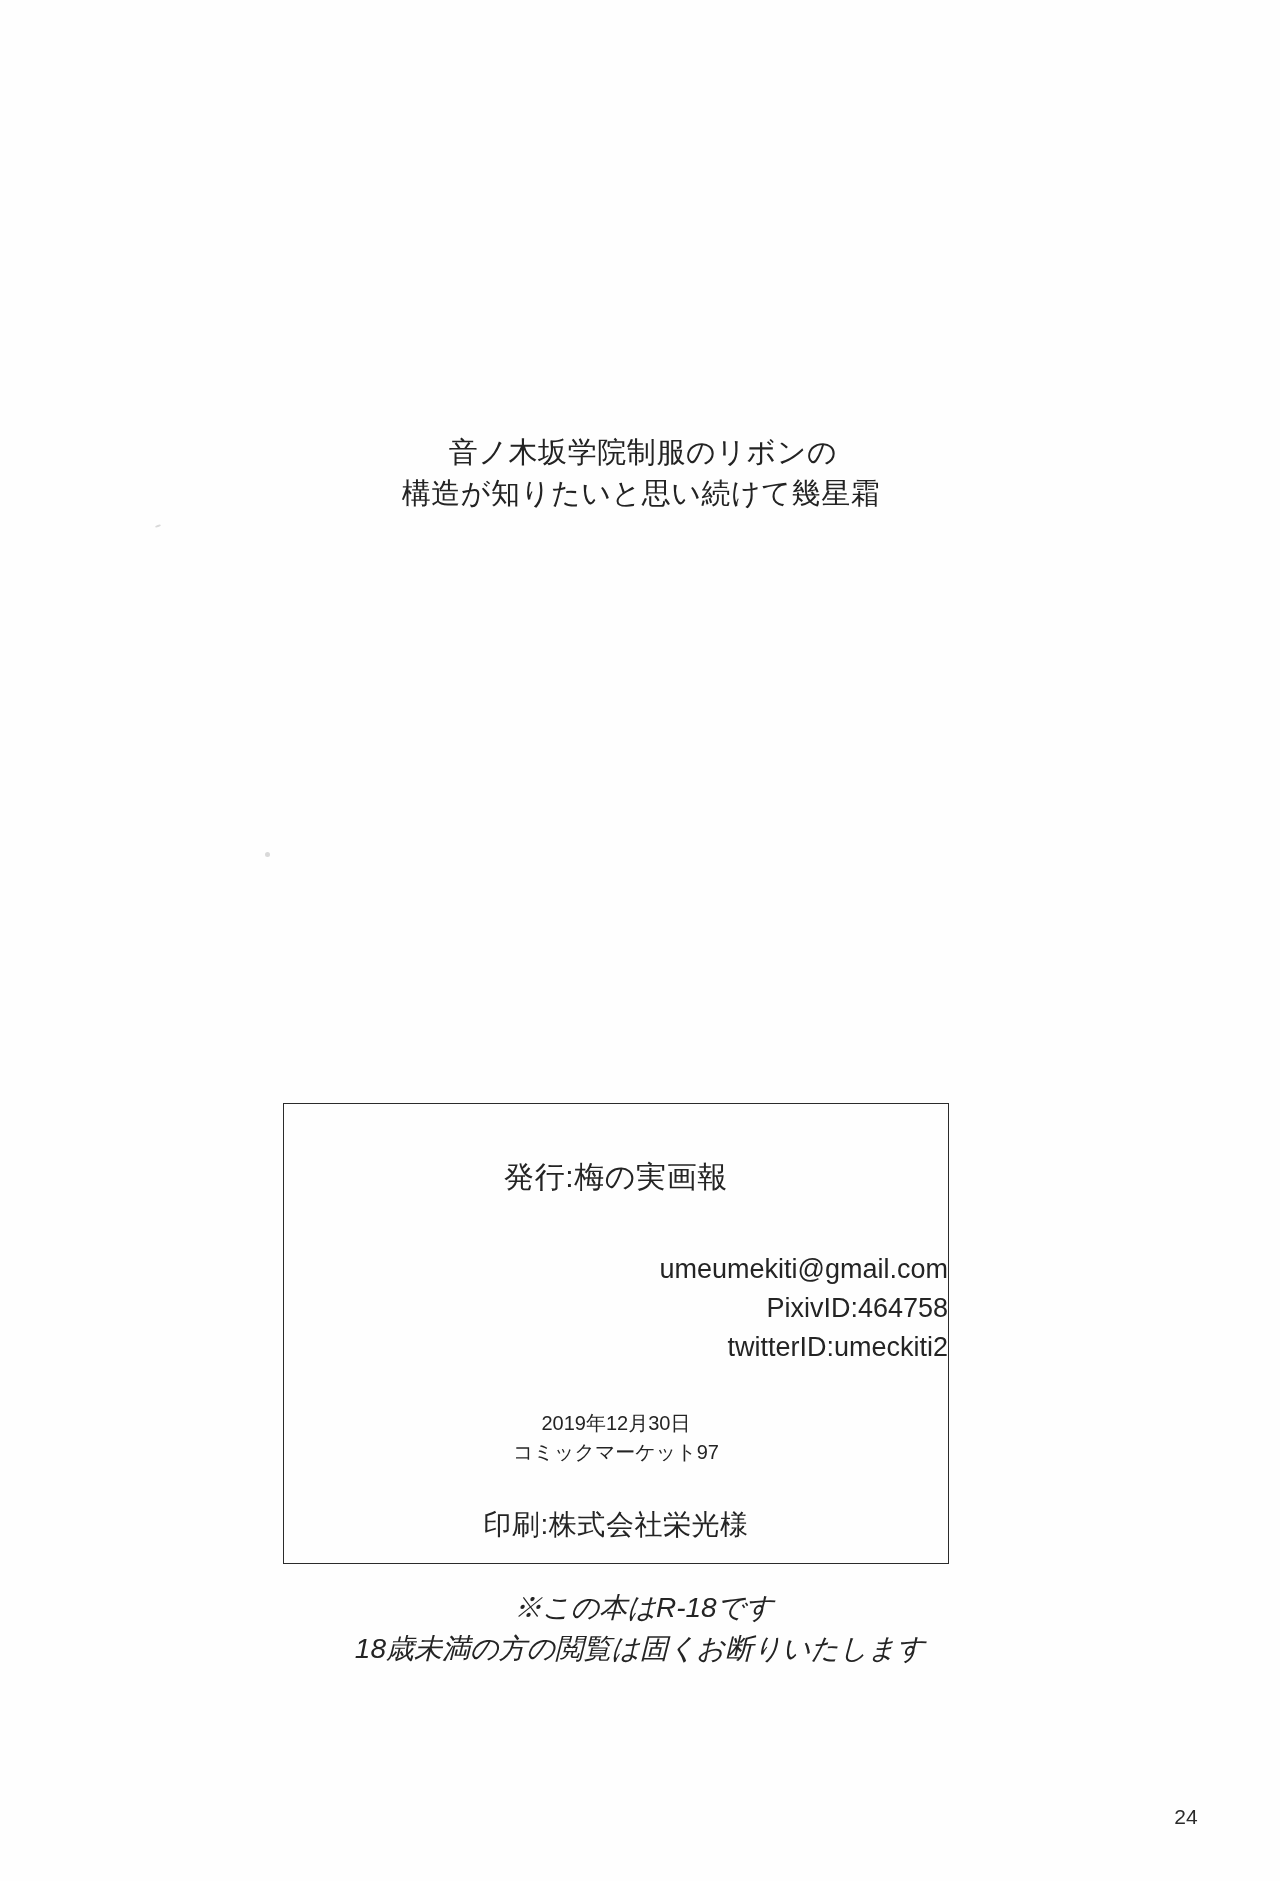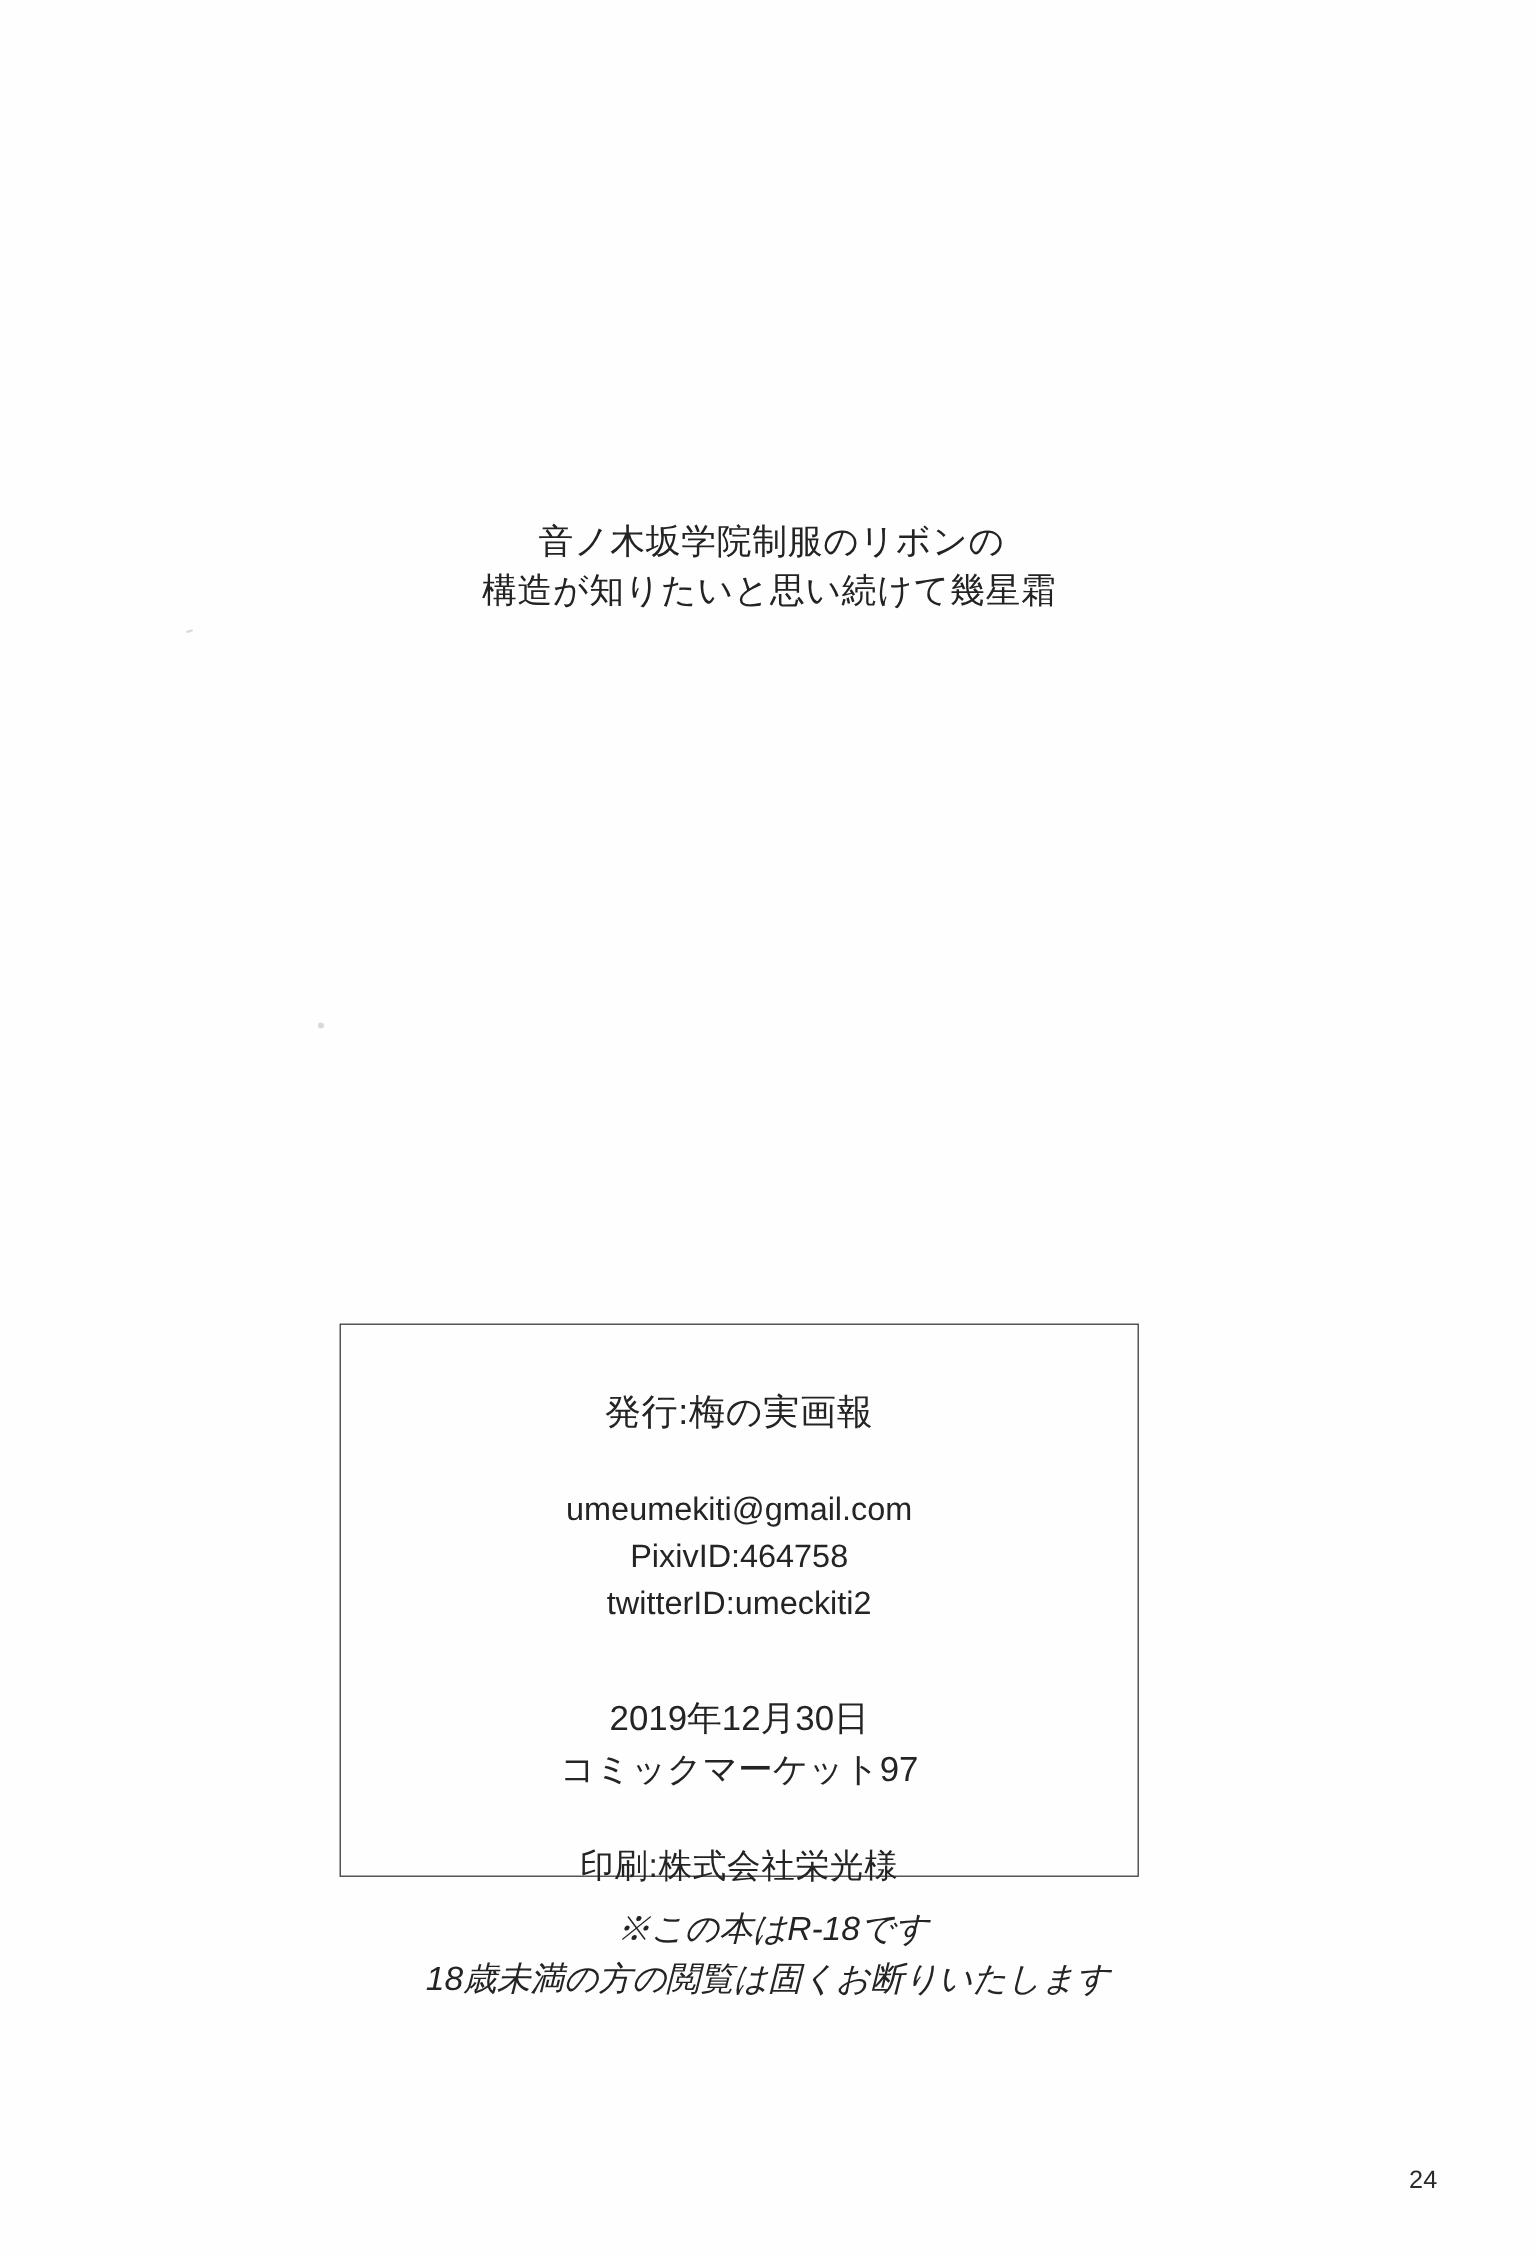--- a/index.html
+++ b/index.html
@@ -60,29 +60,30 @@
     color: #242424;
   }
 
   .publisher {
     margin-top: 53px;
     font-size: 30px;
     letter-spacing: 0.02em;
   }
 
   .contact {
-    margin-top: 41px;
+    margin-top: 52px;
     font-size: 27px;
     line-height: 1.45;
+    text-align: right;
   }
   .contact span { display: block; white-space: pre; }
 
   .event {
-    margin-top: 57px;
-    font-size: 29px;
+    margin-top: 42px;
+    font-size: 20px;
     line-height: 1.42;
   }
   .event span { display: block; white-space: pre; }
 
   .printer {
     margin-top: 40px;
     font-size: 28px;
     letter-spacing: 0.02em;
   }
 

